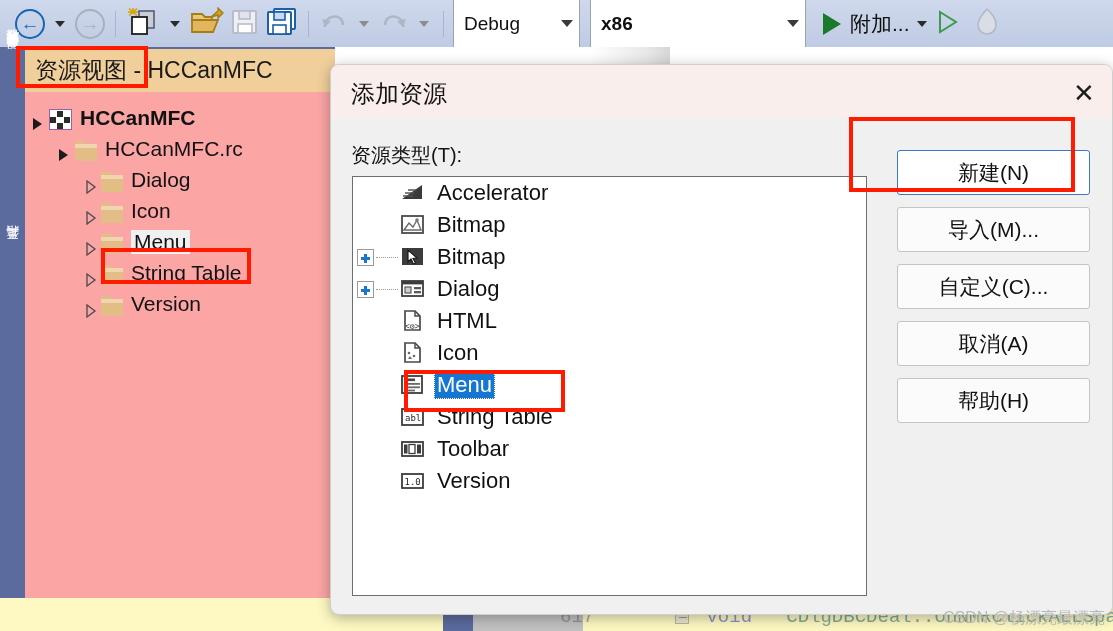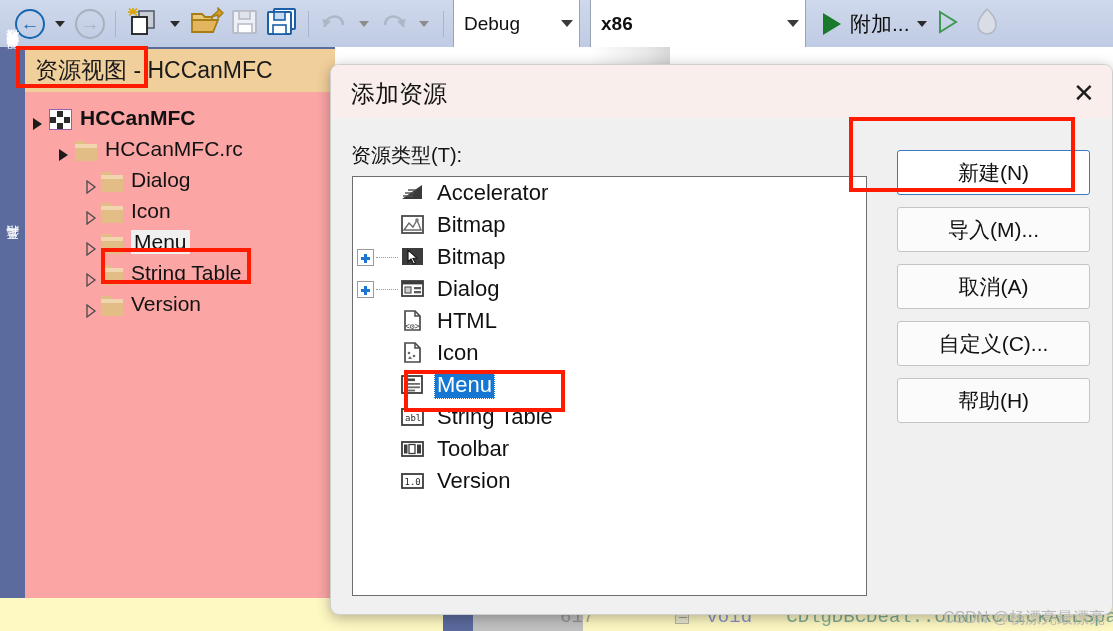--- a/index.html
+++ b/index.html
@@ -657,22 +657,22 @@
                 <text x="4.5" y="16" font-size="9" font-family="monospace" fill="#2a2a2a">1.0</text>
               </svg>
             </span>
             <span class="rt-label">Version</span>
           </div>
         </div>
 
       <div class="dlg-buttons" id="dlg-buttons-container">
           <div class="dlg-btn primary">新建(N)</div>
           <div class="dlg-btn">导入(M)...</div>
+          <div class="dlg-btn">自定义(C)...</div>
           <div class="dlg-btn">取消(A)</div>
-          <div class="dlg-btn">自定义(C)...</div>
           <div class="dlg-btn">帮助(H)</div>
         </div>
     </div>
   </div>
 
   <div class="annot" id="annot-respanel"></div>
   <div class="annot" id="annot-menu-tree"></div>
   <div class="annot" id="annot-menu-list"></div>
   <div class="annot" id="annot-newbtn"></div>
 

